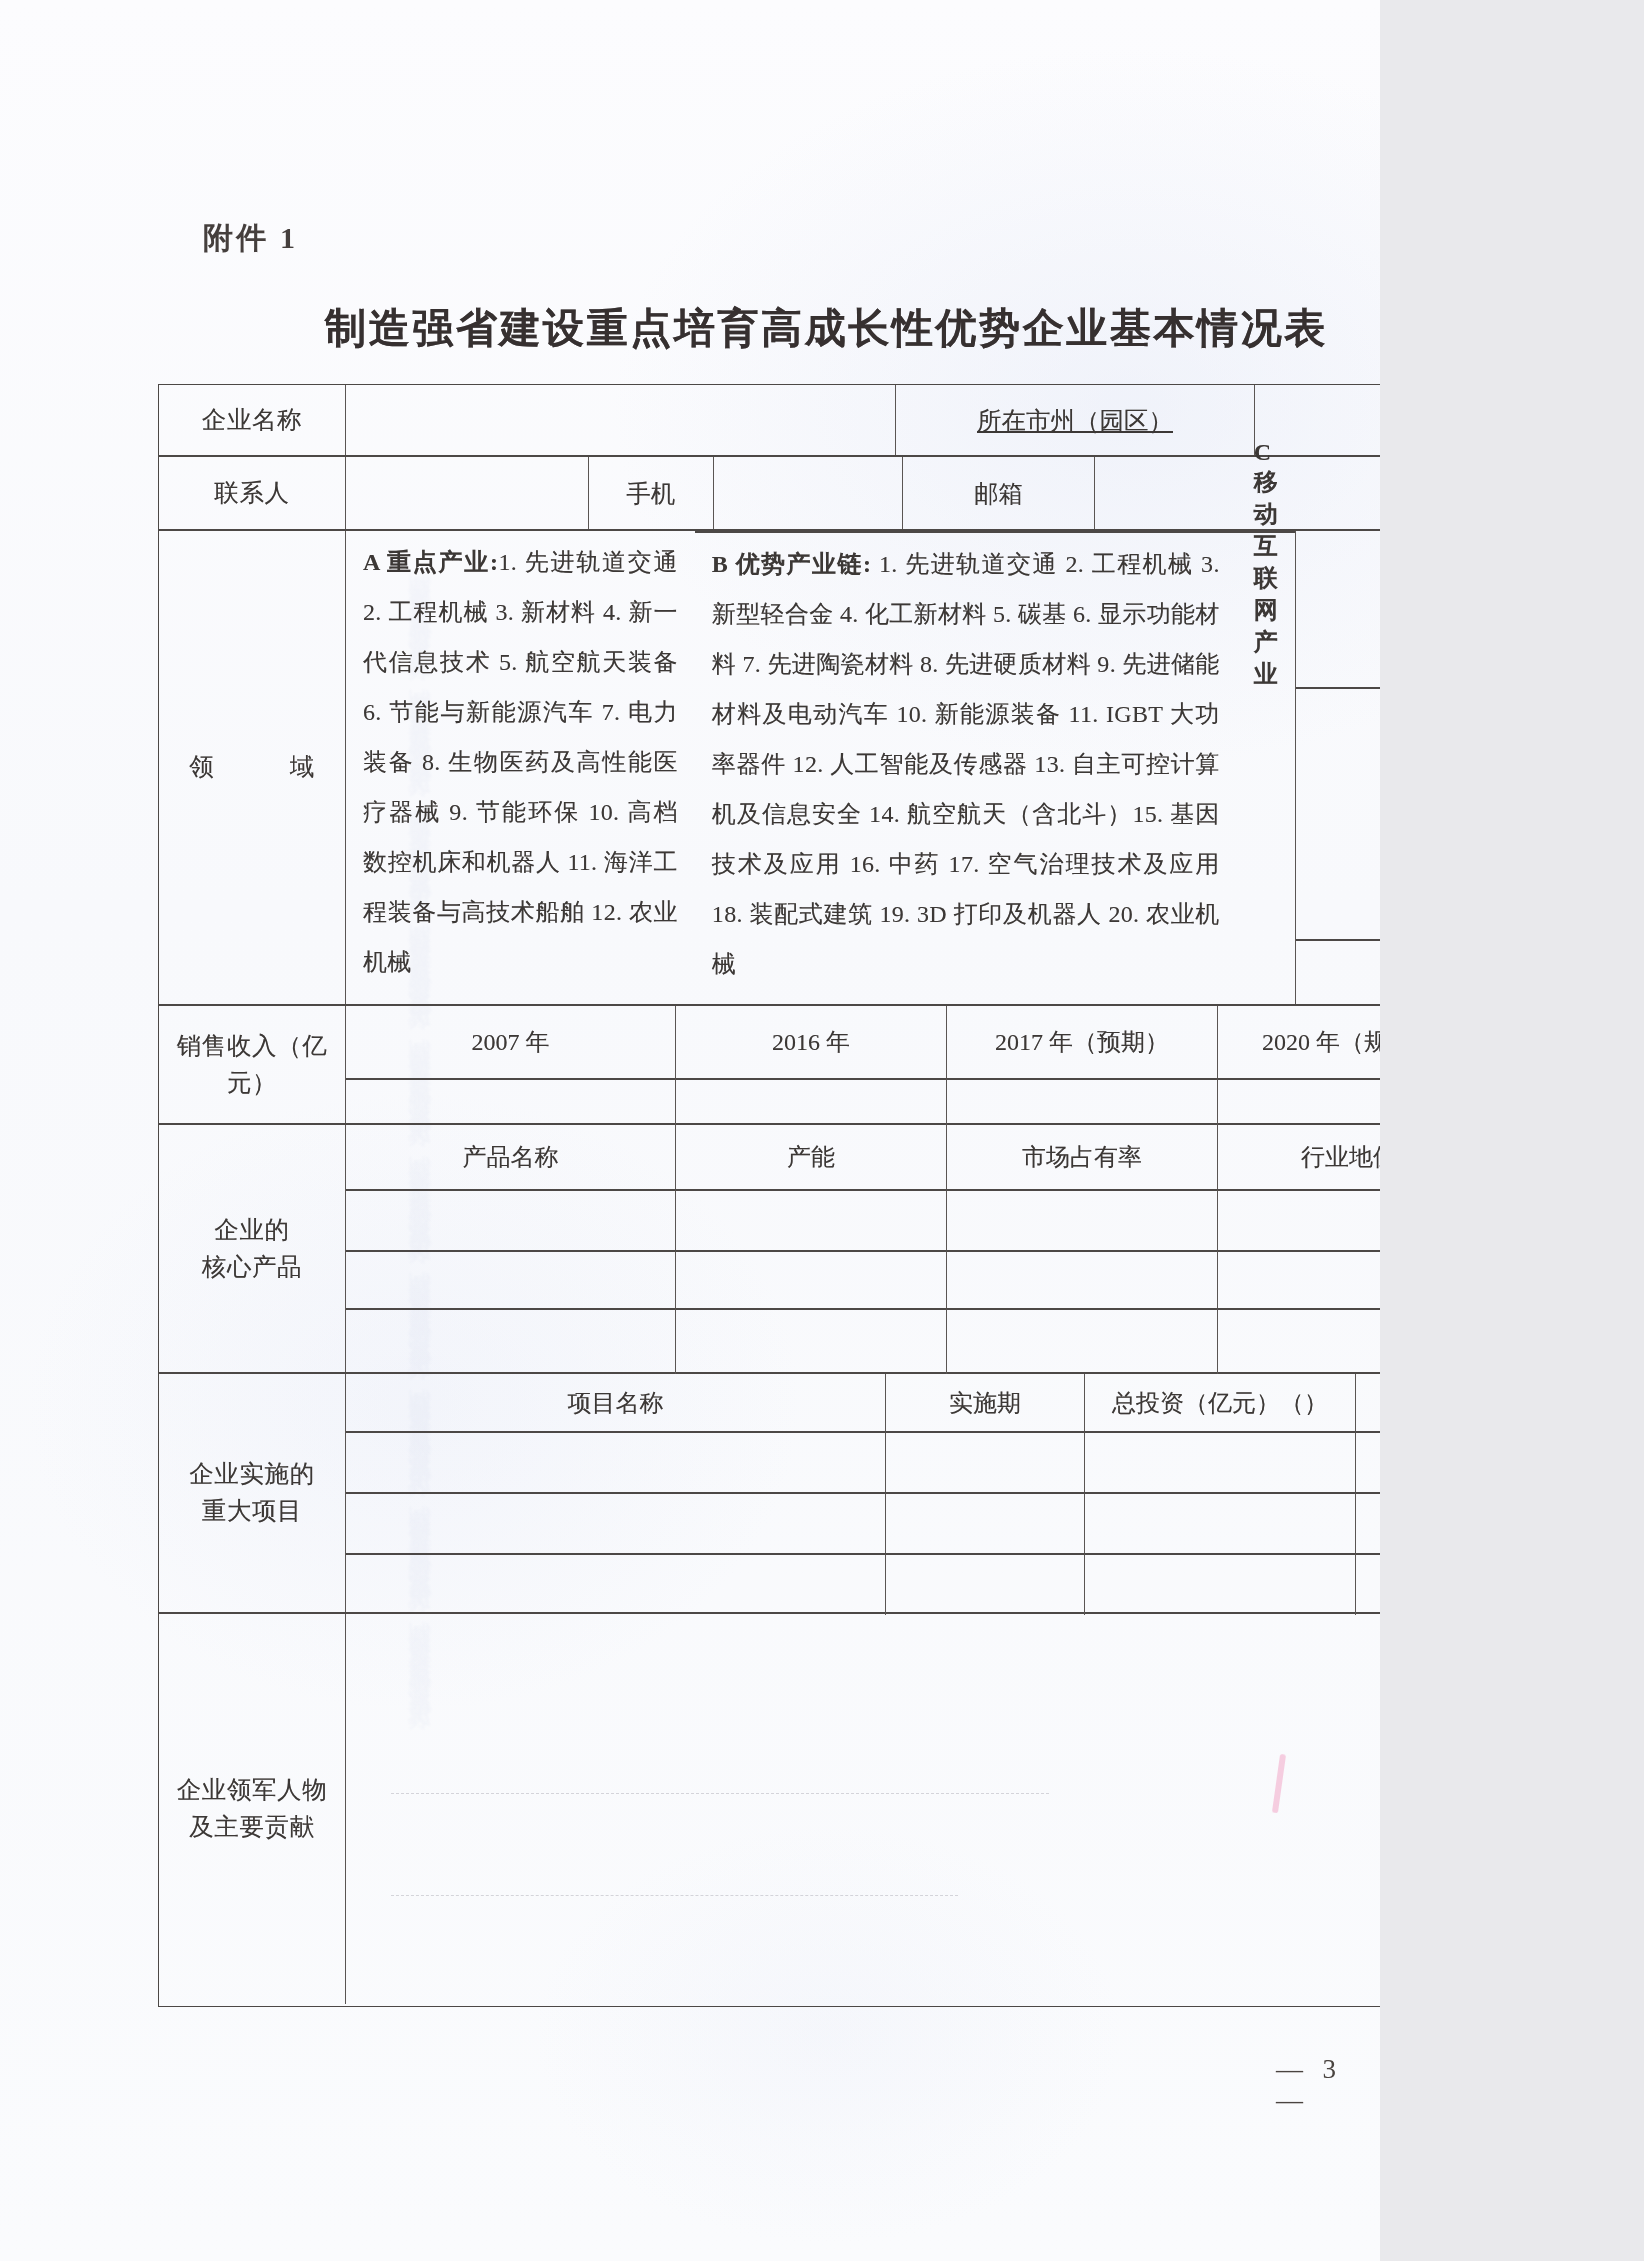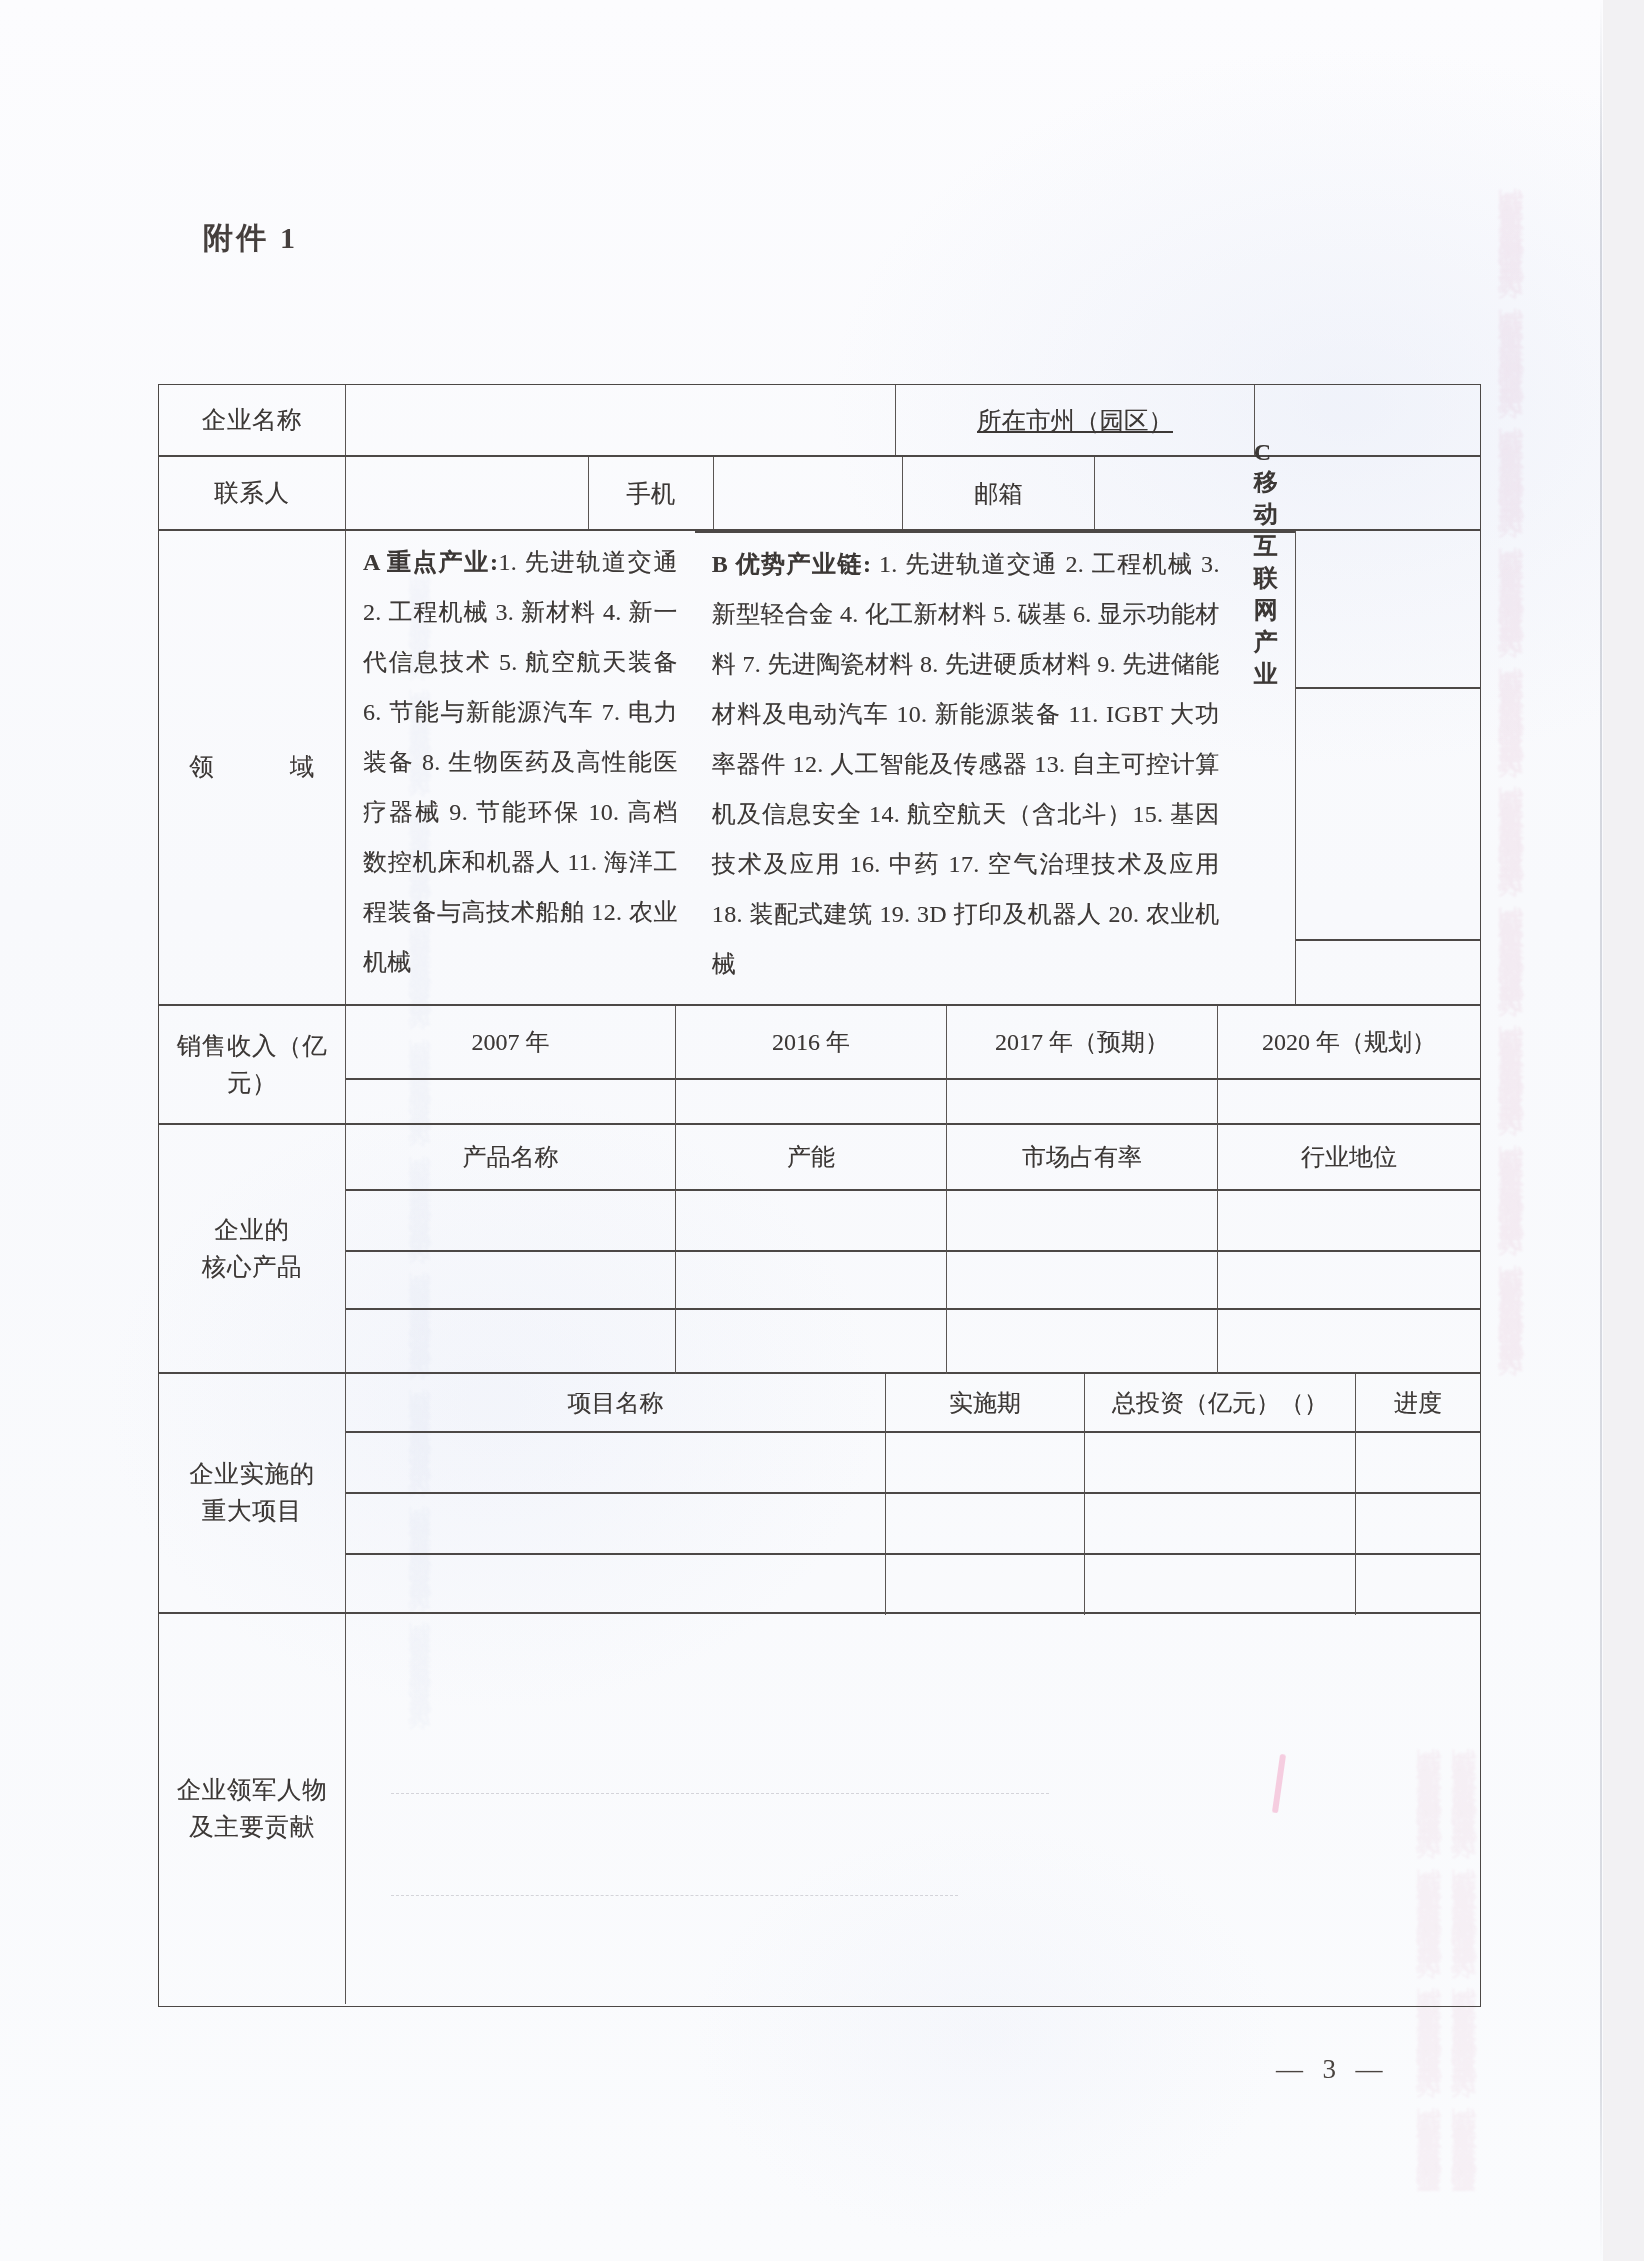--- a/index.html
+++ b/index.html
@@ -1,17 +1,17 @@
 <!DOCTYPE html>
 <html style="font-size:10.3px"><head>
 <meta charset="utf-8">
 <style>
   html,body{margin:0;padding:0;background:#e9e9ec;}
   .sheet{
-    position:relative;width:1644px;height:2261px;overflow:hidden;
+    position:relative;width:1380px;height:2261px;overflow:hidden;
     background:
       radial-gradient(837px 580px at 82% 18%, rgba(223,229,245,.38), transparent 62%),
       radial-gradient(644px 515px at 30% 62%, rgba(226,231,246,.28), transparent 60%),
       radial-gradient(451px 322px at 60% 90%, rgba(228,232,246,.22), transparent 65%),
       linear-gradient(180deg,#fcfcfe 0%,#f8f9fc 40%,#fafbfd 100%);
     font-family:"Liberation Serif","DejaVu Serif",serif;
     color:#3c3836;
   }
   .pagemargin{position:absolute;left:1603px;top:0;width:41px;height:2261px;background:#f2f1f3;}
   .pagedge{position:absolute;left:1600px;top:0;width:1.9px;height:2261px;
@@ -57,20 +57,21 @@
 <div class="sheet">
 
   <div class="pagemargin"></div>
   <div class="pagedge"></div>
 
   <div class="bleed" style="left:1493px;top:167px;width:110px;height:1855px;">制造强省建设重点培育高成长性优势企业基本情况表　制造强省建设重点培育高成长性优势企业基本情况表　制造强省建设重点培育高成长性优势企业基本情况表　制造强省建设重点培育高成长性优势企业基本情况表　制造强省建设重点培育高成长性优势企业基本情况表　制造强省建设重点培育高成长性优势企业基本情况表　制造强省建设重点培育高成长性优势企业基本情况表　制造强省建设重点培育高成长性优势企业基本情况表　制造强省建设重点培育高成长性优势企业基本情况表　制造强省建设重点培育高成长性优势企业基本情况表　</div>
   <div class="bleed bleed-b" style="left:399px;top:554px;width:1005px;height:1392px;">制造强省建设重点培育高成长性优势企业基本情况表　制造强省建设重点培育高成长性优势企业基本情况表　制造强省建设重点培育高成长性优势企业基本情况表　制造强省建设重点培育高成长性优势企业基本情况表　制造强省建设重点培育高成长性优势企业基本情况表　制造强省建设重点培育高成长性优势企业基本情况表　制造强省建设重点培育高成长性优势企业基本情况表　制造强省建设重点培育高成长性优势企业基本情况表　制造强省建设重点培育高成长性优势企业基本情况表　制造强省建设重点培育高成长性优势企业基本情况表　</div>
   <div class="bleed bleed-c" style="left:1411px;top:1727px;width:71px;height:464px;">制造强省建设重点培育高成长性优势企业基本情况表　制造强省建设重点培育高成长性优势企业基本情况表　制造强省建设重点培育高成长性优势企业基本情况表　制造强省建设重点培育高成长性优势企业基本情况表　制造强省建设重点培育高成长性优势企业基本情况表　制造强省建设重点培育高成长性优势企业基本情况表　制造强省建设重点培育高成长性优势企业基本情况表　制造强省建设重点培育高成长性优势企业基本情况表　制造强省建设重点培育高成长性优势企业基本情况表　制造强省建设重点培育高成长性优势企业基本情况表　</div>
 
   <div class="attach">附件 1</div>
+  <h1 class="title">制造强省建设重点培育高成长性优势企业基本情况表</h1>
 
   <div class="tbl">
 
     <div class="sec" style="height:70px;">
       <div class="cell lab">企业名称</div>
       <div class="cell bl" style="width:550px;"></div>
       <div class="cell bl smalllab" style="width:359px;text-decoration:underline;">所在市州（园区）</div>
       <div class="cell bl" style="width:226px;"></div>
     </div>
 

